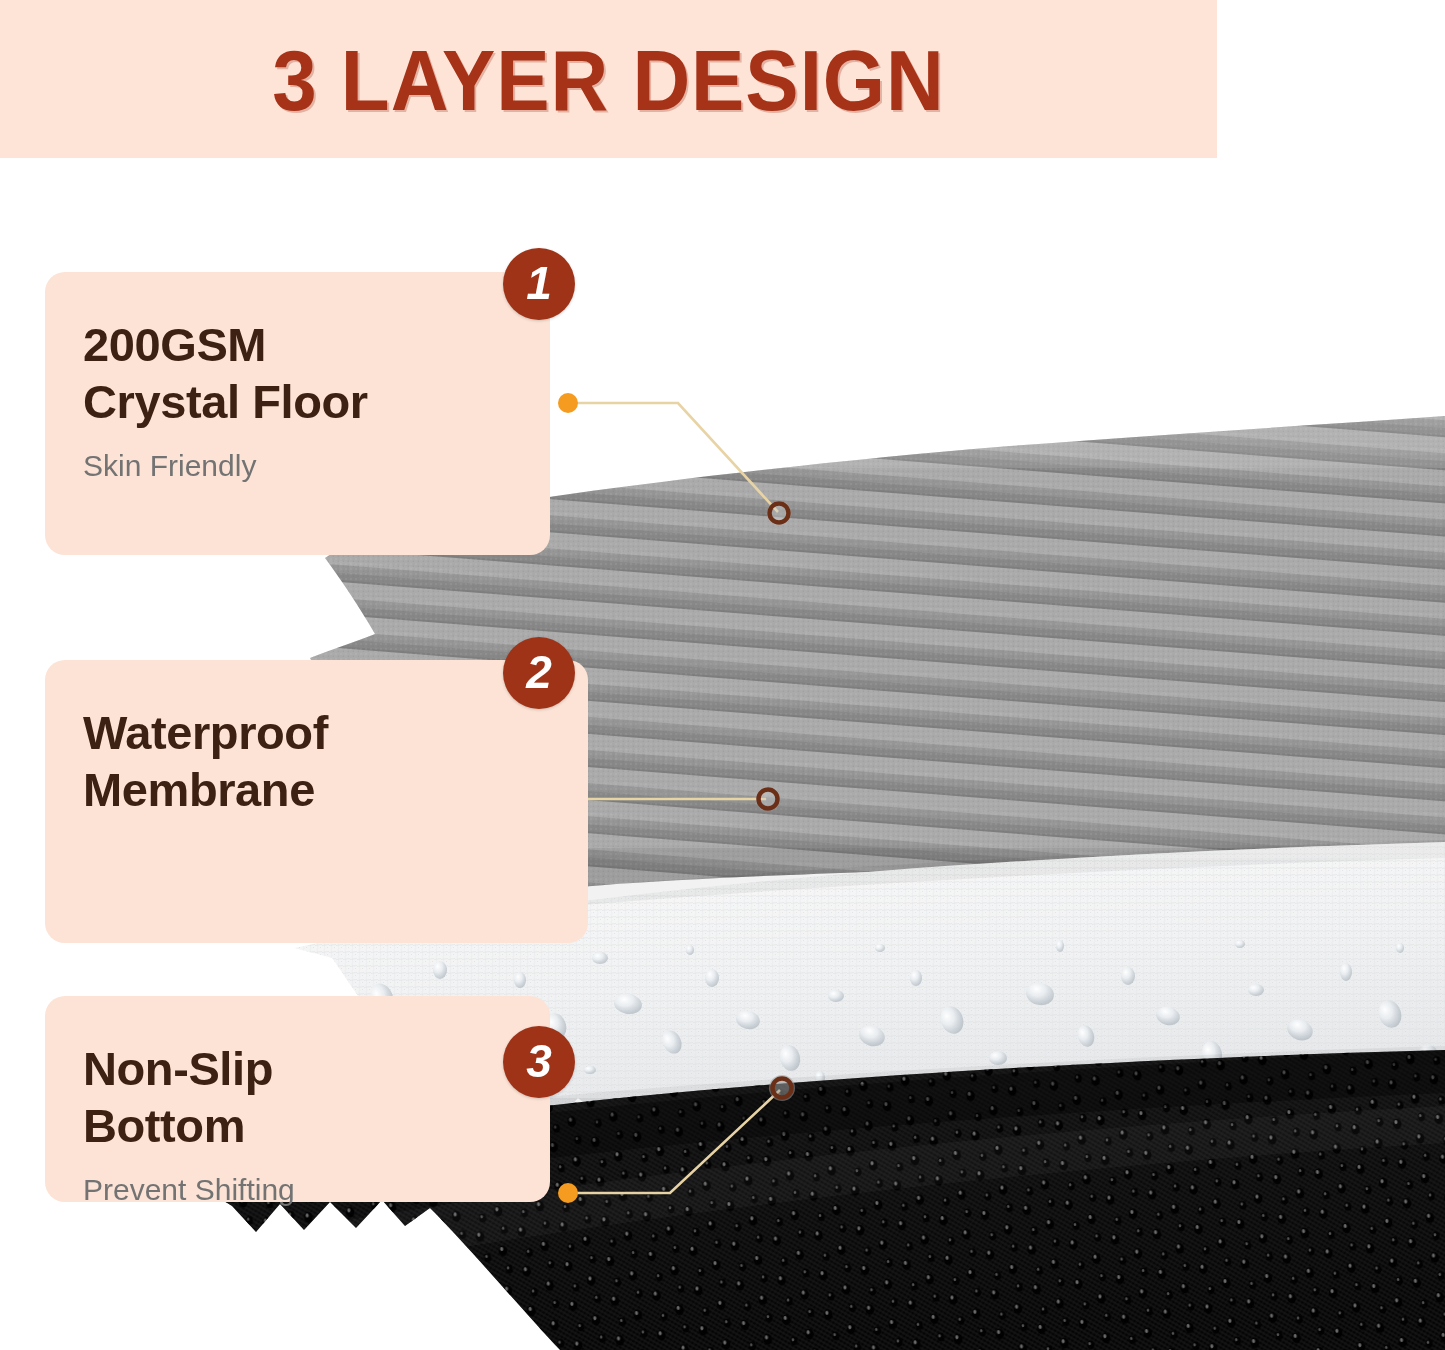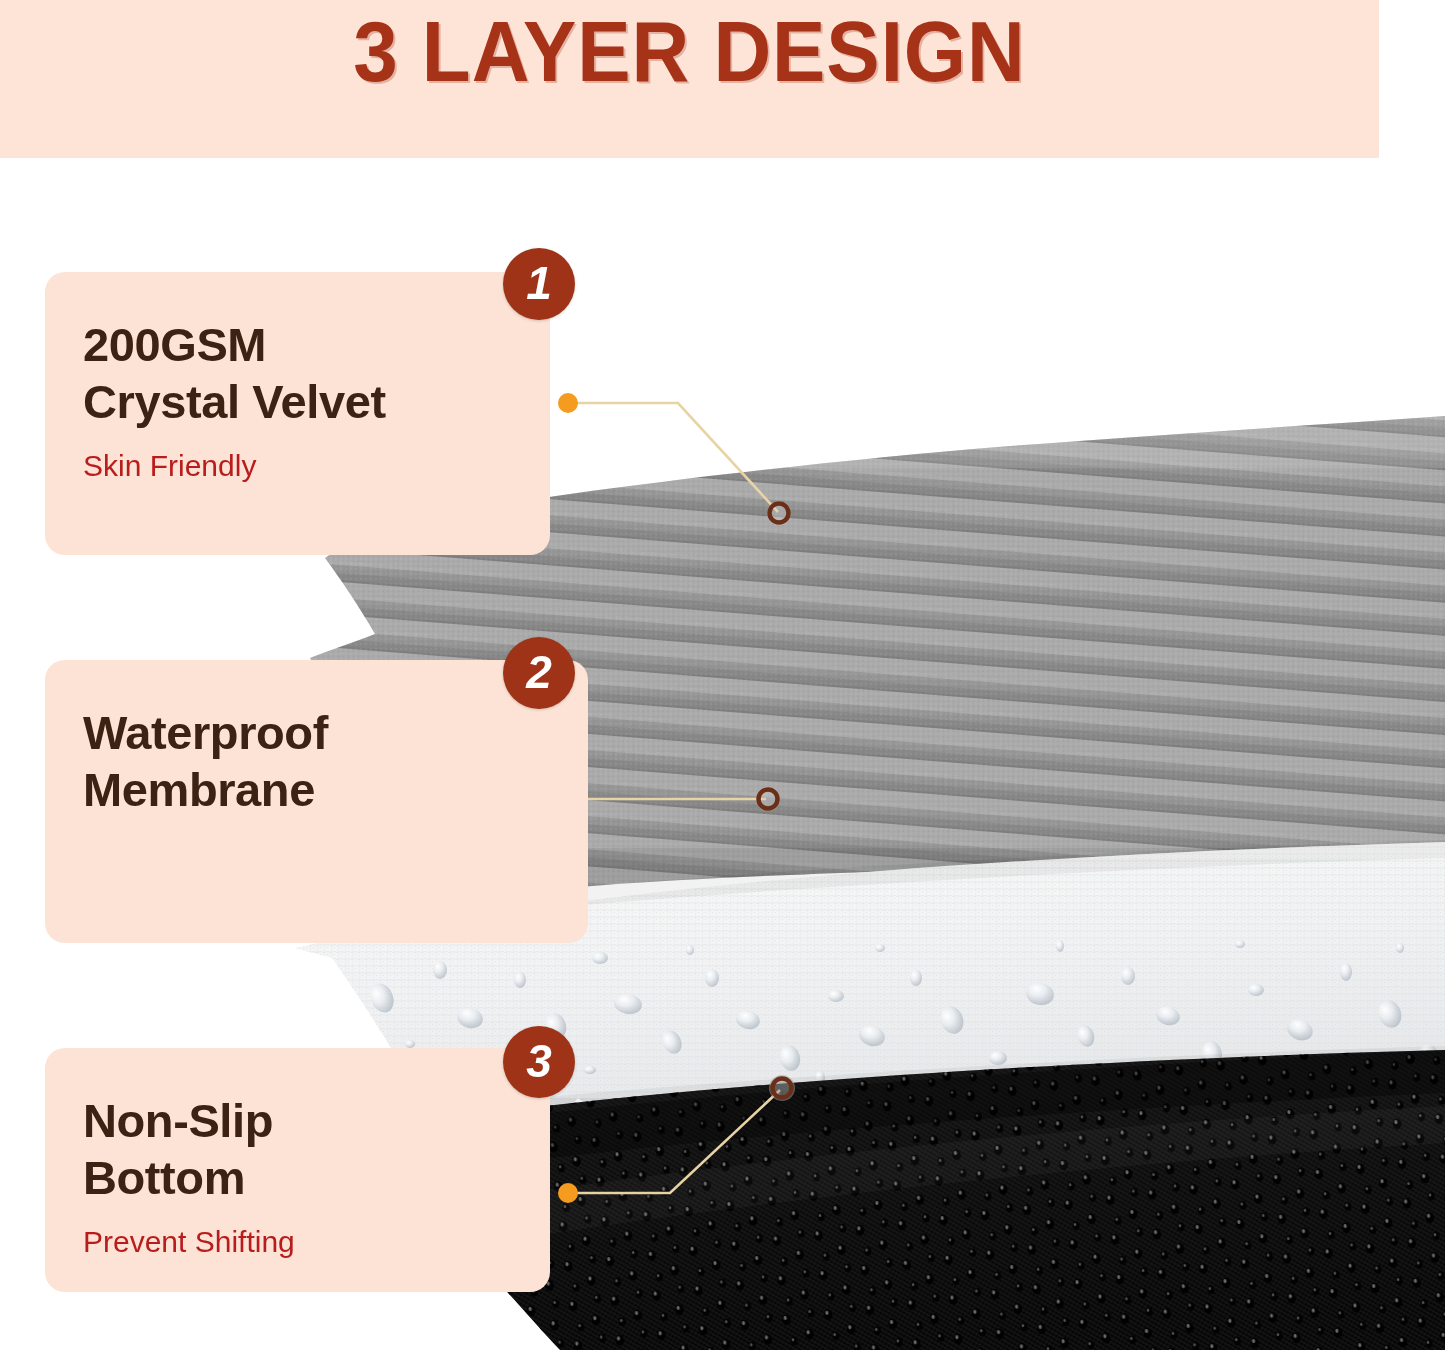--- a/index.html
+++ b/index.html
@@ -7,23 +7,23 @@
     width:1445px;height:1350px;
     background:#ffffff;
     font-family:"Liberation Sans", sans-serif;
     overflow:hidden;
     position:relative;
   }
   #page{position:absolute;inset:0;width:1445px;height:1350px;overflow:hidden;background:#fff;}
 
   
   .header-band{
-    position:absolute;left:0;top:0;width:1379px;height:158px;
+    position:absolute;left:0;top:0;width:1217px;height:158px;
     background:#fde4d7;
-    display:flex;justify-content:center;
+    display:flex;align-items:center;justify-content:center;
   }
   .header-title{
     font-family:"Liberation Sans Narrow","Liberation Sans",sans-serif;
     font-weight:700;
     font-size:86px;
     letter-spacing:1px;
     color:#a63218;
     transform:scaleX(0.93);
     transform-origin:center;
     text-shadow:2px 2px 0 rgba(166,50,24,0.28);
@@ -48,26 +48,26 @@
     line-height:57px;
     color:#3d2213;
     letter-spacing:-0.4px;
     white-space:pre-line;
     margin:0;
   }
   .card-sub{
     font-weight:400;
     font-size:30px;
     line-height:36px;
-    color:#b91c1c;
+    color:#737373;
     margin:18px 0 0 0;
   }
   #card-1{left:45px;top:272px;width:505px;height:283px;}
   #card-2{left:45px;top:660px;width:543px;height:283px;}
-  #card-3{left:45px;top:1048px;width:505px;height:244px;}
+  #card-3{left:45px;top:996px;width:505px;height:206px;}
 
   
   .badge{
     position:absolute;
     width:72px;height:72px;border-radius:50%;
     background:#9e3318;
     display:flex;align-items:center;justify-content:center;
     box-shadow:0 1px 3px rgba(0,0,0,0.18);
   }
   .badge span{
@@ -278,21 +278,21 @@
     <circle cx="568" cy="799" r="10" fill="#f59c20"></circle>
 
     <path d="M 568 1193 L 670 1193 L 780 1090" stroke="#e8d3a4" stroke-width="2.6" fill="none"></path>
     <circle cx="782" cy="1088" r="13" fill="#9a9a9a" opacity="0.55"></circle>
     <circle cx="782" cy="1088" r="9.5" fill="none" stroke="#6b2f17" stroke-width="4.5"></circle>
     <circle cx="568" cy="1193" r="10" fill="#f59c20"></circle>
   </svg>
 
   <div class="card" id="card-1">
     <p class="card-title">200GSM
-Crystal Velvet</p>
+Crystal Floor</p>
     <p class="card-sub">Skin Friendly</p>
   </div>
   <div class="badge" id="badge-1">
     <span>1</span>
   </div>
 
   <div class="card" id="card-2">
     <p class="card-title">Waterproof
 Membrane</p>
   </div>

